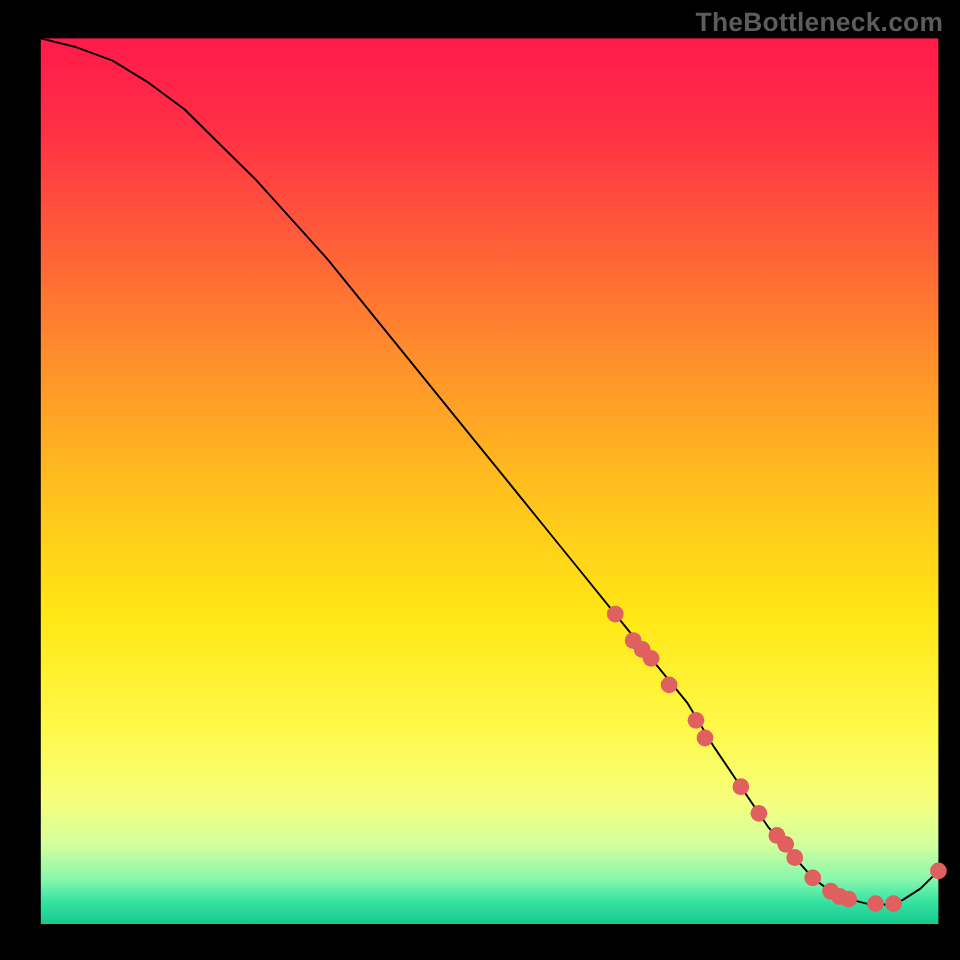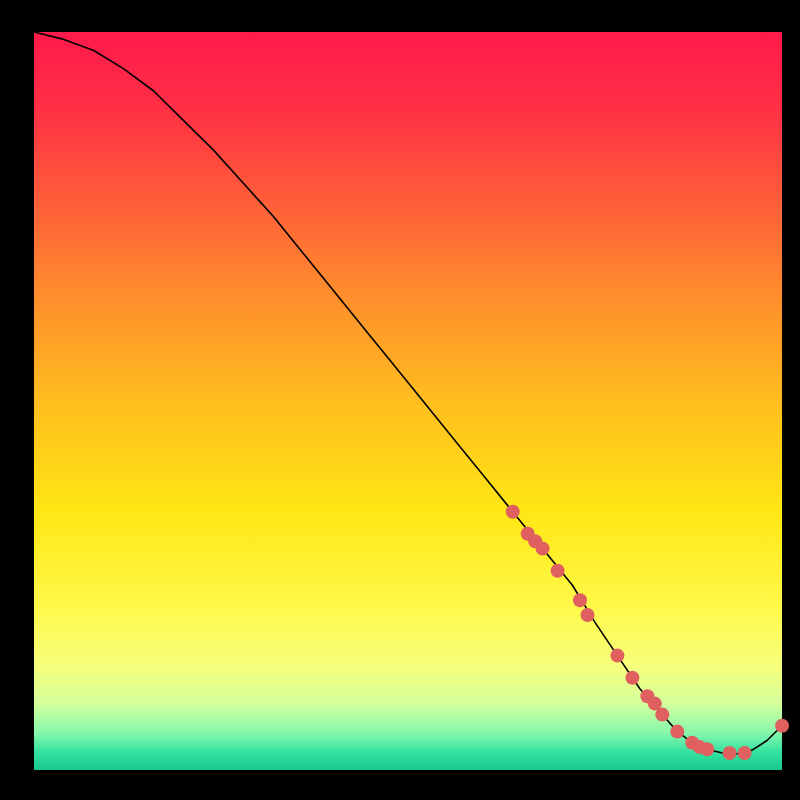--- a/index.html
+++ b/index.html
@@ -29,20 +29,21 @@
   svg.chart {
     position: absolute;
     left: 0;
     top: 0;
     z-index: 10;
   }
 </style>
 </head>
 <body>
 <div class="stage">
+  <div class="watermark">TheBottleneck.com</div>
   <svg class="chart" width="800" height="800" viewBox="0 0 800 800">
       <defs>
         <linearGradient id="bg-grad" x1="0" y1="0" x2="0" y2="1">
           <stop offset="0%" stop-color="#ff1a4b"></stop>
           <stop offset="10%" stop-color="#ff2f45"></stop>
           <stop offset="22%" stop-color="#ff5a3a"></stop>
           <stop offset="35%" stop-color="#ff8b2d"></stop>
           <stop offset="50%" stop-color="#ffbd1e"></stop>
           <stop offset="65%" stop-color="#ffe714"></stop>
           <stop offset="78%" stop-color="#fff94a"></stop>

